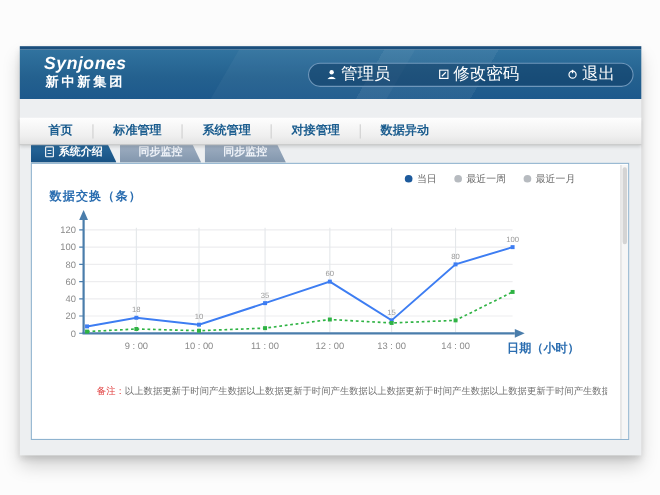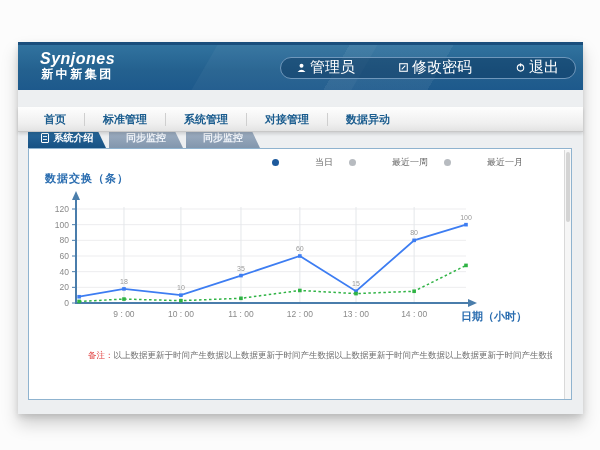--- a/index.html
+++ b/index.html
@@ -48,21 +48,21 @@
          background:repeating-linear-gradient(180deg, transparent 0 2px, rgba(255,255,255,.85) 2px 3px);
          background-clip:content-box; padding:1px; }
 
   
   .card { position:absolute; left:10px; top:106px; width:544px; height:252px;
           background:#fff; border:1px solid #8fb3cf; }
   .chart-svg { position:absolute; left:0; top:0; }
 
   .range-options { position:absolute; top:7px; right:48px; display:flex; gap:16px; align-items:center;
           font-size:9px; color:#666; }
-  .range-opt { display:flex; align-items:center; cursor:pointer;gap:32px; }
+  .range-opt { display:flex; align-items:center; cursor:pointer; }
   .dot { width:7px; height:7px; border-radius:50%; display:inline-block; margin-right:4px; }
   .dot.on { background:#1d5a9c; }
   .dot.off { background:#b7bbc0; }
 
   .ylabel { position:absolute; left:16px; top:22px; font-size:11px; font-weight:bold; color:#2a6db0; letter-spacing:1px; }
   .xlabel { position:absolute; left:432px; top:160px; font-size:11px; font-weight:bold; color:#2a6db0; }
 
   .series-legend { position:absolute; left:462px; top:84px; font-size:10px; color:#555; }
   .legend-row { display:flex; align-items:center; margin-bottom:9px; }
   .swatch { display:inline-block; width:22px; margin-right:6px; }

